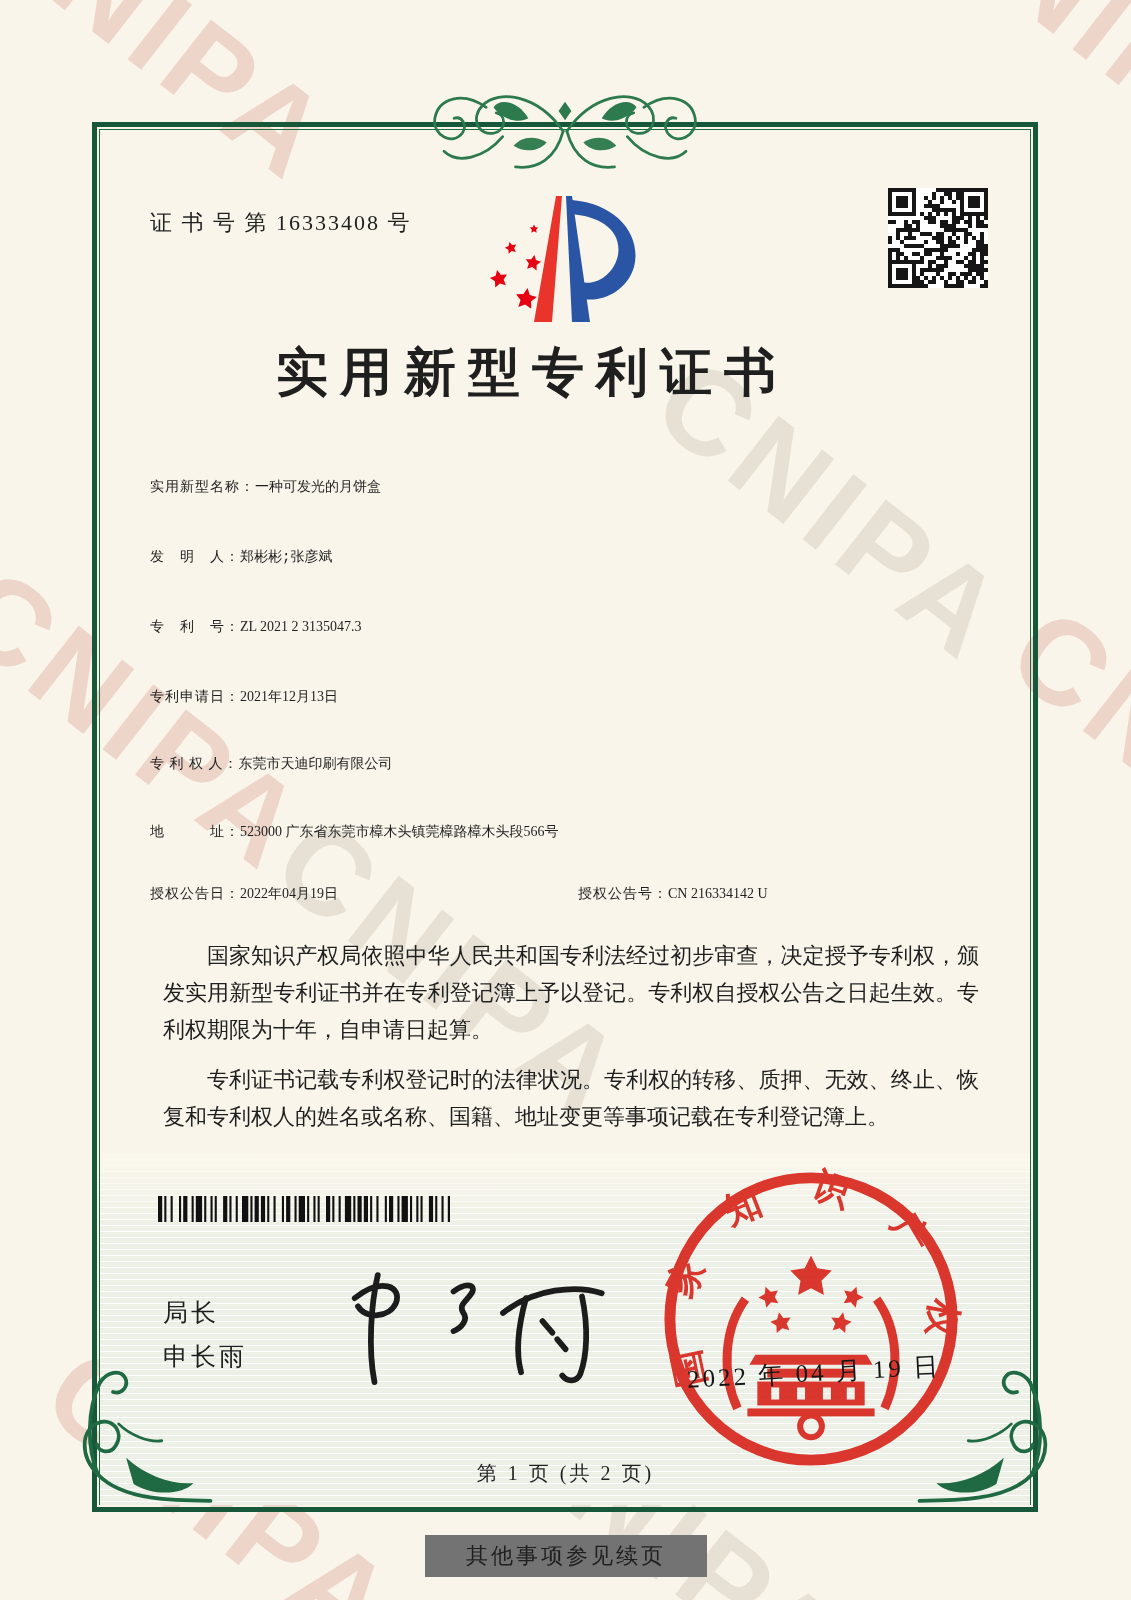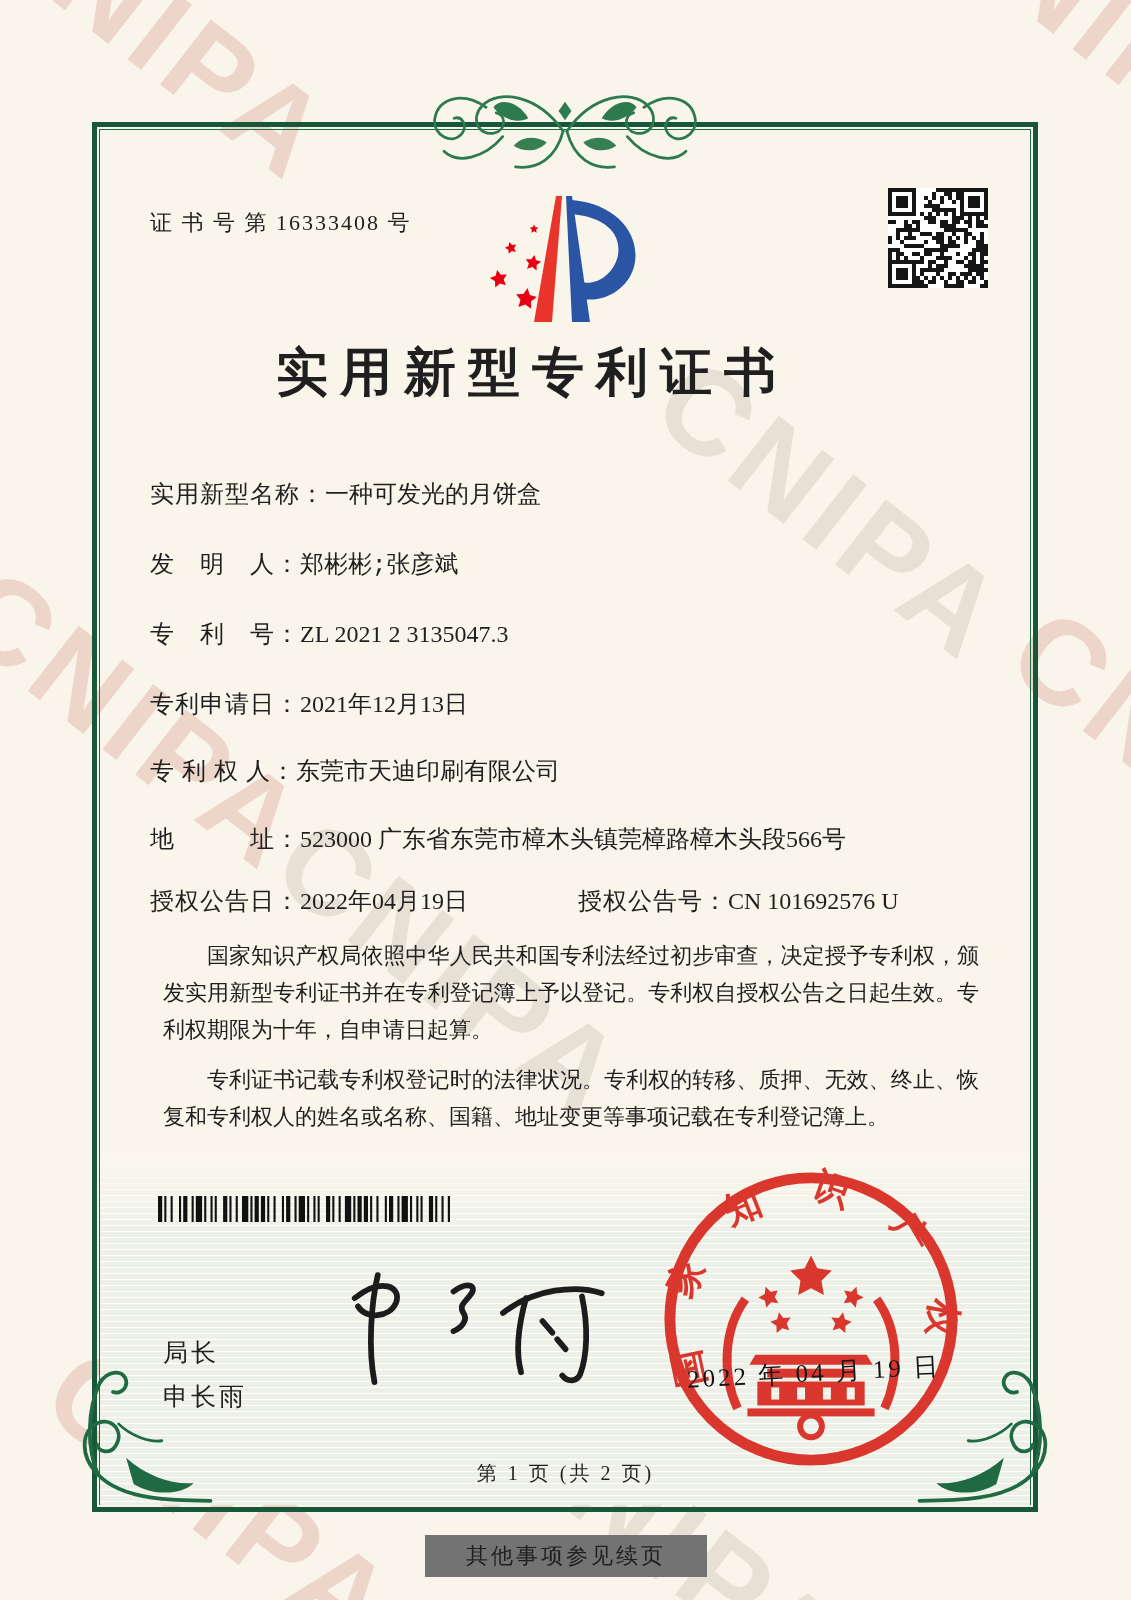--- a/index.html
+++ b/index.html
@@ -20,28 +20,28 @@
   .guilloche{position:absolute;left:100px;top:1153px;width:930px;height:352px;
      background-color:#edf0e7;
      background-image:repeating-linear-gradient(180deg,#ffffff 0 1px,rgba(255,255,255,0) 1px 6px);
      z-index:1;}
   .guilloche::before{content:"";position:absolute;left:0;top:0;right:0;height:80px;
      background:linear-gradient(180deg,#fbf7ec,rgba(251,247,236,0));}
   .content{position:absolute;z-index:2;}
   .cert-no{left:150px;top:208px;font-size:22px;letter-spacing:2px;}
   .title{left:0;top:338px;width:1064px;text-align:center;font-size:52px;font-weight:bold;
          letter-spacing:12px;}
-  .field{left:150px;font-size:24px;white-space:nowrap;}
+  .field{left:150px;font-size:14px;white-space:nowrap;}
   .field .lbl{letter-spacing:1px;}
   .para-block{left:150px;top:924px;width:842px;font-size:22px;line-height:37px;
               text-align:justify;}
   .para{text-indent:2em;margin:13px;}
   .grant2{left:578px;top:885px;}
   .officer{font-family:Liberation Mono, monospace;font-size:25px;
-           letter-spacing:3px;z-index:3;margin-top:40px;}
+           letter-spacing:3px;z-index:3;}
   .page-num{left:0;top:1460px;width:1131px;text-align:center;font-size:20px;
             letter-spacing:3px;z-index:3;}
   .cont-strip{left:425px;top:1535px;width:282px;height:42px;background:#737373;
               text-align:center;line-height:42px;font-size:22px;letter-spacing:3px;z-index:2;}
   .seal-date{left:687px;top:1356px;font-size:25px;letter-spacing:3px;color:#151515;
              transform:rotate(-3deg);z-index:4;white-space:nowrap;}
   .seal-wrap{left:652px;top:1160px;z-index:3;}
   .sig-wrap{left:330px;top:1252px;z-index:3;}
   .barcode-wrap{left:158px;top:1196px;z-index:3;}
   .qr-wrap{left:888px;top:188px;z-index:3;}
@@ -483,21 +483,21 @@
 <div class="content abs field" style="top:755px;">
   <span class="lbl">专 利 权 人：</span><span>东莞市天迪印刷有限公司</span>
 </div>
 <div class="content abs field" style="top:823px;">
   <span class="lbl">地　　　址：</span><span>523000 广东省东莞市樟木头镇莞樟路樟木头段566号</span>
 </div>
 <div class="content abs field" style="top:885px;">
   <span class="lbl">授权公告日：</span><span>2022年04月19日</span>
 </div>
 <div class="content abs field grant2">
-  <span class="lbl">授权公告号：</span><span>CN 101692576 U</span>
+  <span class="lbl">授权公告号：</span><span>CN 216334142 U</span>
 </div>
 
 <div class="content abs para-block">
   <p class="para">国家知识产权局依照中华人民共和国专利法经过初步审查，决定授予专利权，颁发实用新型专利证书并在专利登记簿上予以登记。专利权自授权公告之日起生效。专利权期限为十年，自申请日起算。</p>
   <p class="para">专利证书记载专利权登记时的法律状况。专利权的转移、质押、无效、终止、恢复和专利权人的姓名或名称、国籍、地址变更等事项记载在专利登记簿上。</p>
 </div>
 
 <div class="abs barcode-wrap">
 <svg id="barcode-svg" width="292" height="26" viewBox="0 0 292 26" fill="#111111">
       <rect x="0.0" y="0" width="4.2" height="26"></rect>

